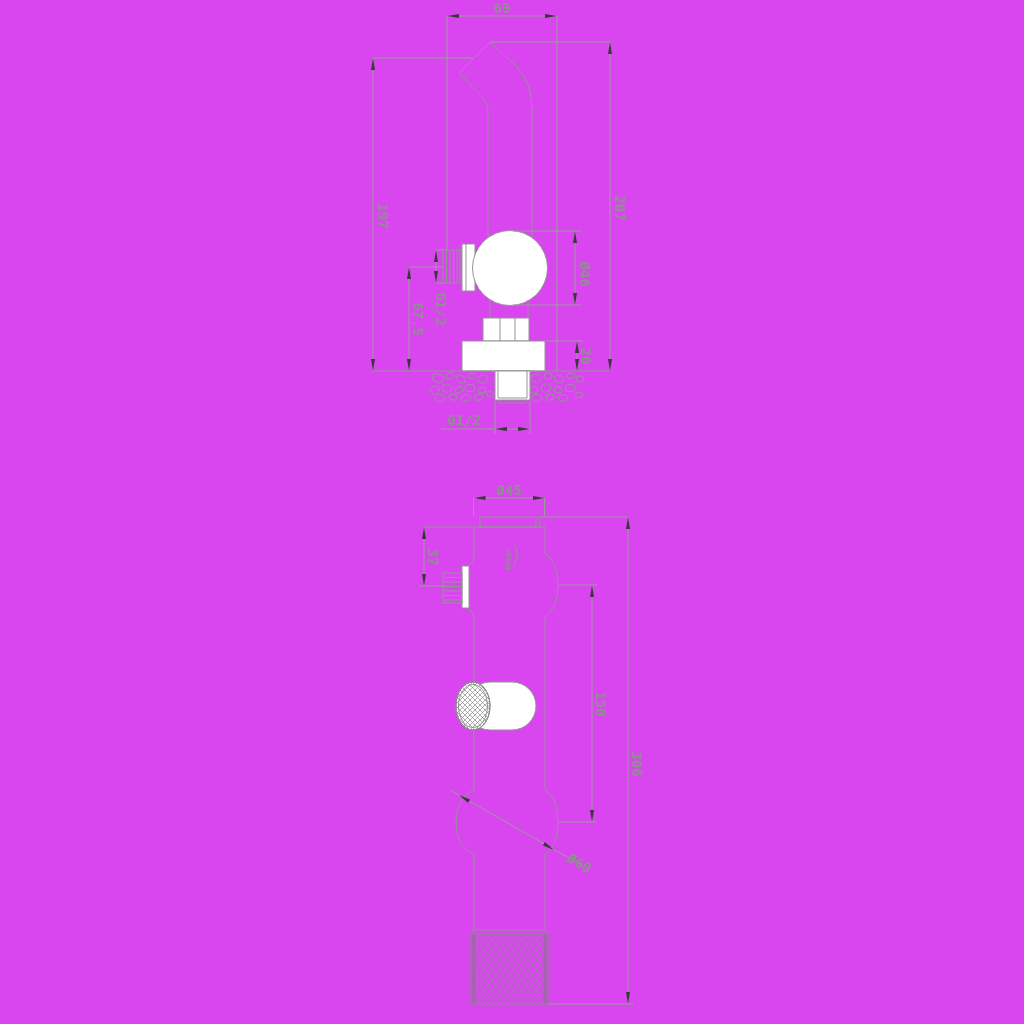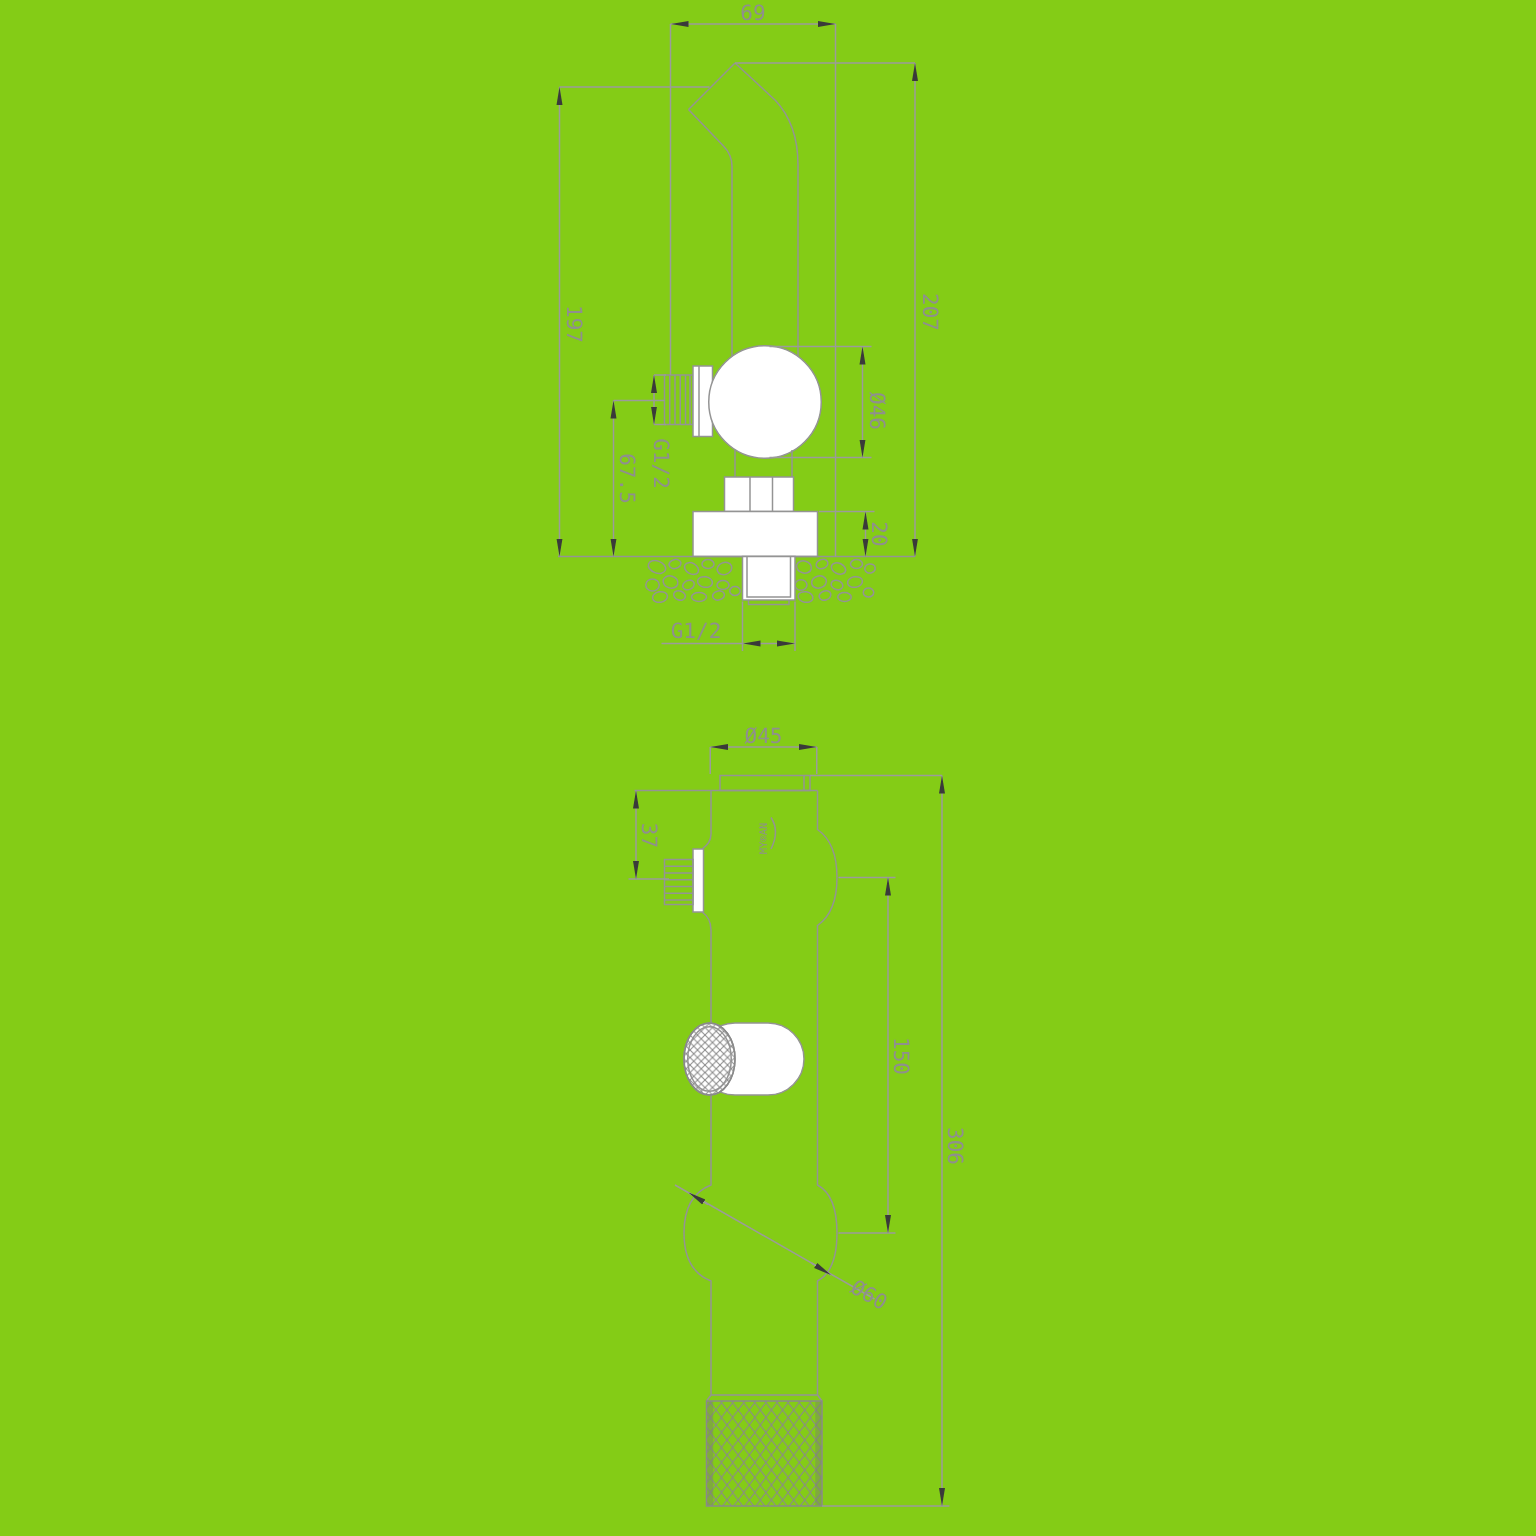--- a/index.html
+++ b/index.html
@@ -1,16 +1,16 @@
 <!DOCTYPE html>
 <html><head>
 <meta charset="utf-8">
 <style>
   html,body{margin:0;padding:0;background:#ffffff;}
-  .stage{position:relative;width:1024px;height:1024px;background:#84cc16;overflow:hidden;}
+  .stage{position:relative;width:1024px;height:1024px;background:#d946ef;overflow:hidden;font-weight:bold;}
   .g{stroke:#949494;stroke-width:1;fill:none;}
   .gw{stroke:#949494;stroke-width:1;fill:#ffffff;}
   .dim{stroke:#9b9b9b;stroke-width:1;fill:none;}
   .t{font-family:"DejaVu Sans Mono",monospace;font-size:14px;fill:#8f8f8f;}
   .tl{font-family:"DejaVu Sans Mono",monospace;font-size:7px;fill:#8f8f8f;}
   .shade{fill:#777777;opacity:0.4;stroke:none;}
 </style>
 </head>
 <body>
 

